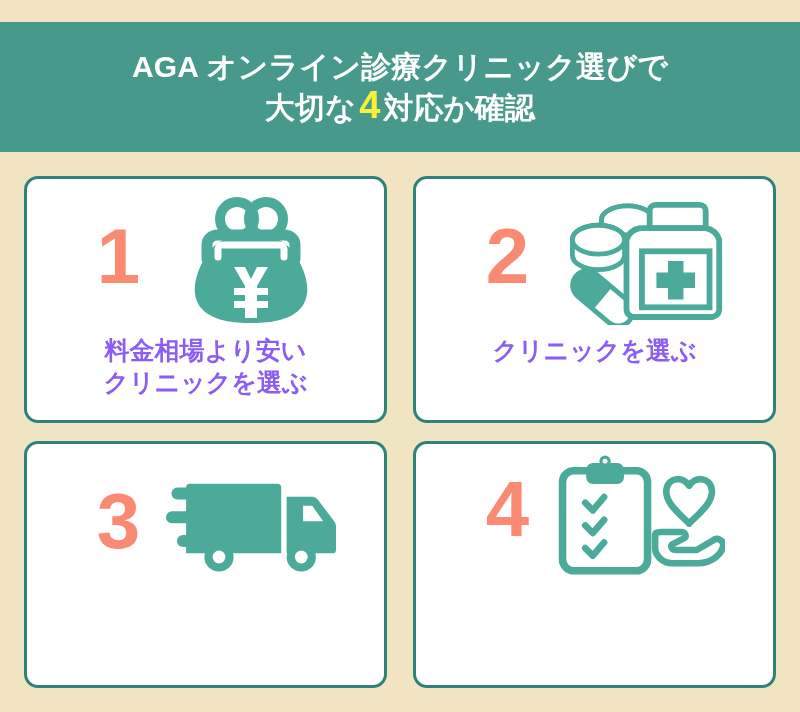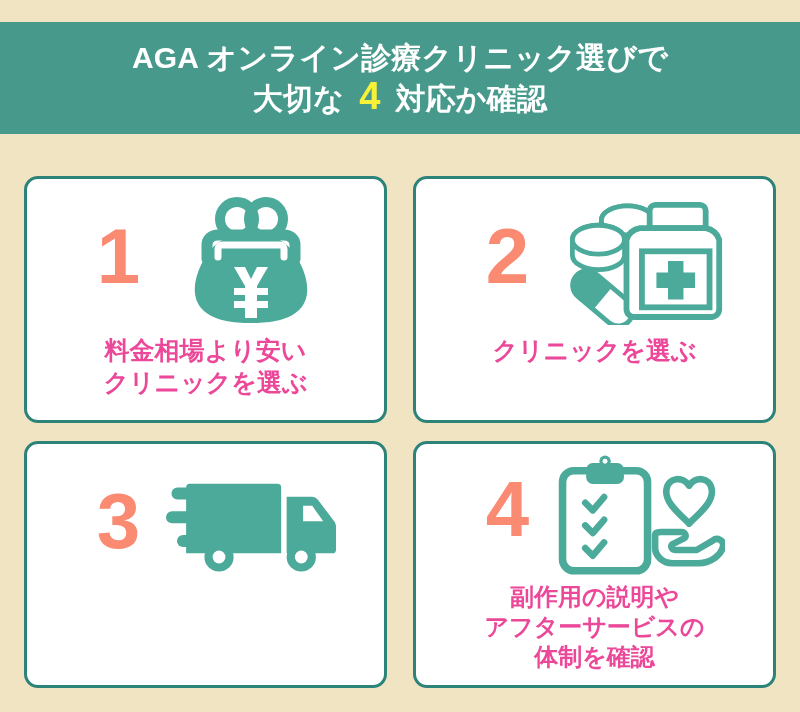--- a/index.html
+++ b/index.html
@@ -22,21 +22,21 @@
     height: 712px;
     background: #f0e4c3;
   }
 
   
   .header-band {
     position: absolute;
     left: 0;
     top: 22px;
     width: 800px;
-    height: 112px;
+    height: 130px;
     background: #479a8b;
     display: flex;
     flex-direction: column;
     align-items: center;
     justify-content: center;
     gap: 2px;
   }
 
   .header-line {
     color: #ffffff;
@@ -45,21 +45,21 @@
     line-height: 1.18;
     letter-spacing: 0.2px;
     white-space: nowrap;
     text-align: center;
   }
 
   .header-line-2 {
     display: flex;
     align-items: baseline;
     justify-content: center;
-    gap: 12px;
+    gap: 0px;
   }
 
   .highlight-number {
     color: #f7f13a;
     font-size: 38px;
     font-weight: bold;
     line-height: 1;
     padding: 0 3px;
   }
 
@@ -115,21 +115,21 @@
     height: 130px;
     display: flex;
     align-items: center;
     justify-content: center;
     flex: none;
   }
 
   .card-icon svg { display: block; }
 
   .card-text {
-    color: #ec4899;
+    color: #8b5cf6;
     font-weight: bold;
     font-size: 25px;
     line-height: 1.26;
     text-align: center;
     white-space: nowrap;
     width: 100%;
     flex: 1 1 auto;
     display: flex;
     flex-direction: column;
     align-items: center;
@@ -292,21 +292,16 @@
                      L150 98
                      L128 98
                      C 124 98, 122 95, 124 92
                      L136 86
                      C 140 84, 138 79, 134 79
                      L112 79
                      C 108 79, 106 80, 106 82 Z" fill="#ffffff" stroke="#4caa9a" stroke-width="7" stroke-linejoin="round"></path>
           </svg>
         </div>
       </div>
-      <div class="card-text">
-        <span>副作用の説明や</span>
-        <span>アフターサービスの</span>
-        <span>体制を確認</span>
-      </div>
     </div>
 
   </div>
 </div>
 
 </body></html>

